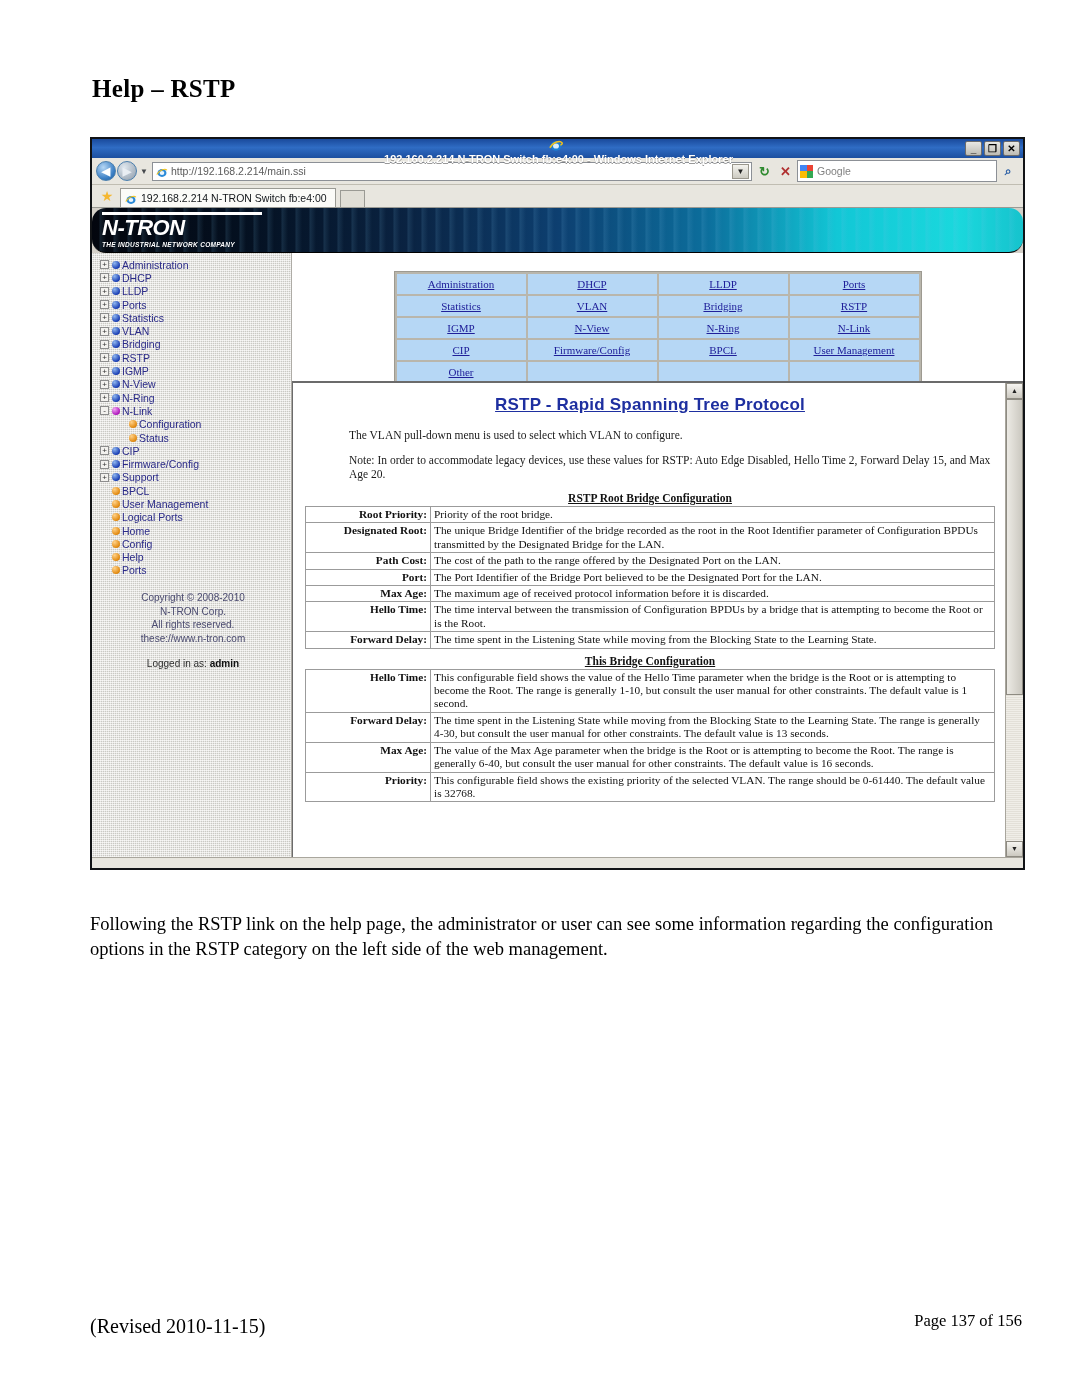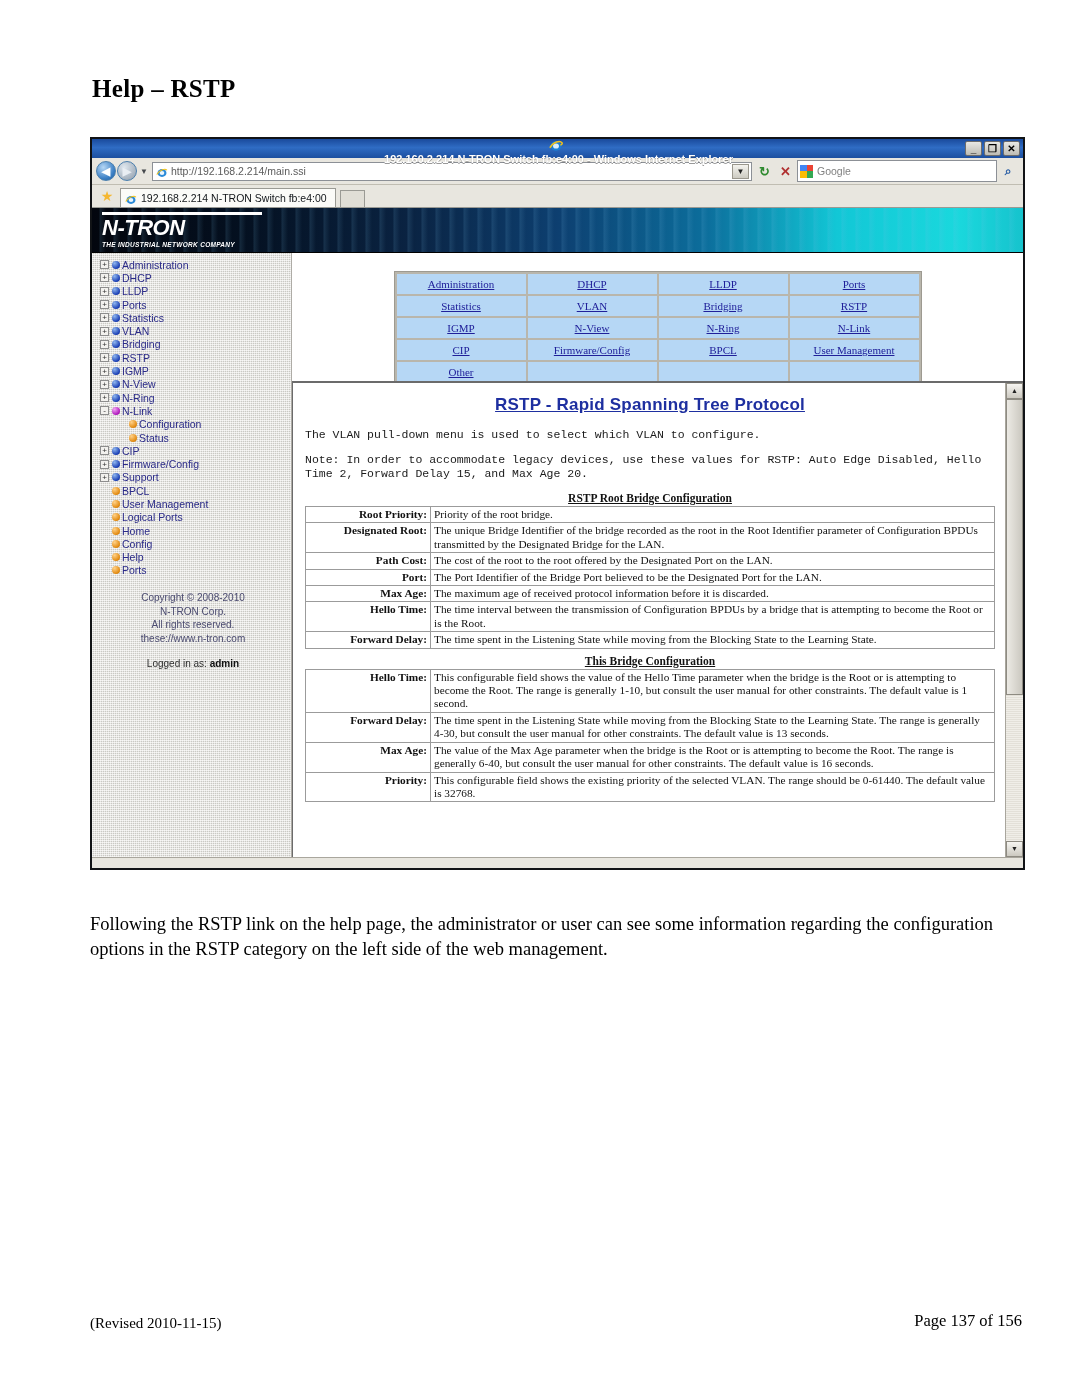--- a/index.html
+++ b/index.html
@@ -35,21 +35,21 @@
     font-size: 18.5px;
     line-height: 25px;
     color: #000;
     text-align: left;
   }
   .doc-footer-left {
     position: absolute;
     left: 90px;
     top: 1315px;
     font-family: "Liberation Serif", serif;
-    font-size: 15px;
+    font-size: 20px;
     color: #000;
   }
   .doc-footer-right {
     position: absolute;
     right: 58px;
     top: 1311px;
     font-family: "Liberation Serif", serif;
     font-size: 16.5px;
     color: #000;
   }
@@ -260,20 +260,21 @@
   
   .banner {
     height: 44px;
     background:
       linear-gradient(to right,
         #03060e 0%, #041020 16%, #0a2342 34%,
         #0d3f70 50%, #0c6e9c 66%, #12c7d6 80%, #1ad8dd 93%, #16c3cd 100%);
     position: relative;
     overflow: hidden;
     border-bottom: 1px solid #000;
+    border-radius: 14px;
   }
   .banner-streaks {
     position: absolute; inset: 0;
     background: repeating-linear-gradient(
       to right,
       rgba(255,255,255,0.00) 0px,
       rgba(255,255,255,0.00) 7px,
       rgba(120,190,230,0.16) 8px,
       rgba(255,255,255,0.00) 14px);
     opacity: .9;
@@ -439,25 +440,26 @@
     text-align: center;
     font-family: "Liberation Sans", sans-serif;
     font-weight: bold;
     font-size: 17px;
     color: #1e2fa0;
     text-decoration: underline;
     letter-spacing: 0.2px;
     margin-bottom: 13px;
   }
   .help-p {
-    font-family: Liberation Mono, monospace;
+    font-family: Liberation Serif, serif;
     font-size: 11.5px;
     color: #1a1a1a;
     line-height: 14px;
     margin-bottom: 11px;
+    margin-left: 44px;
   }
   .help-section-title {
     text-align: center;
     font-family: "Liberation Serif", serif;
     font-weight: bold;
     font-size: 11.5px;
     color: #111;
     text-decoration: underline;
     margin: 6px 0 2px 0;
   }
@@ -790,21 +792,21 @@
                 <tr>
                   <td class="lbl">Root Priority:</td>
                   <td>Priority of the root bridge.</td>
                 </tr>
                 <tr>
                   <td class="lbl">Designated Root:</td>
                   <td>The unique Bridge Identifier of the bridge recorded as the root in the Root Identifier parameter of Configuration BPDUs transmitted by the Designated Bridge for the LAN.</td>
                 </tr>
                 <tr>
                   <td class="lbl">Path Cost:</td>
-                  <td>The cost of the root to the root offered by the Designated Port on the LAN.</td>
+                  <td>The cost of the path to the range offered by the Designated Port on the LAN.</td>
                 </tr>
                 <tr>
                   <td class="lbl">Port:</td>
                   <td>The Port Identifier of the Bridge Port believed to be the Designated Port for the LAN.</td>
                 </tr>
                 <tr>
                   <td class="lbl">Max Age:</td>
                   <td>The maximum age of received protocol information before it is discarded.</td>
                 </tr>
                 <tr>

